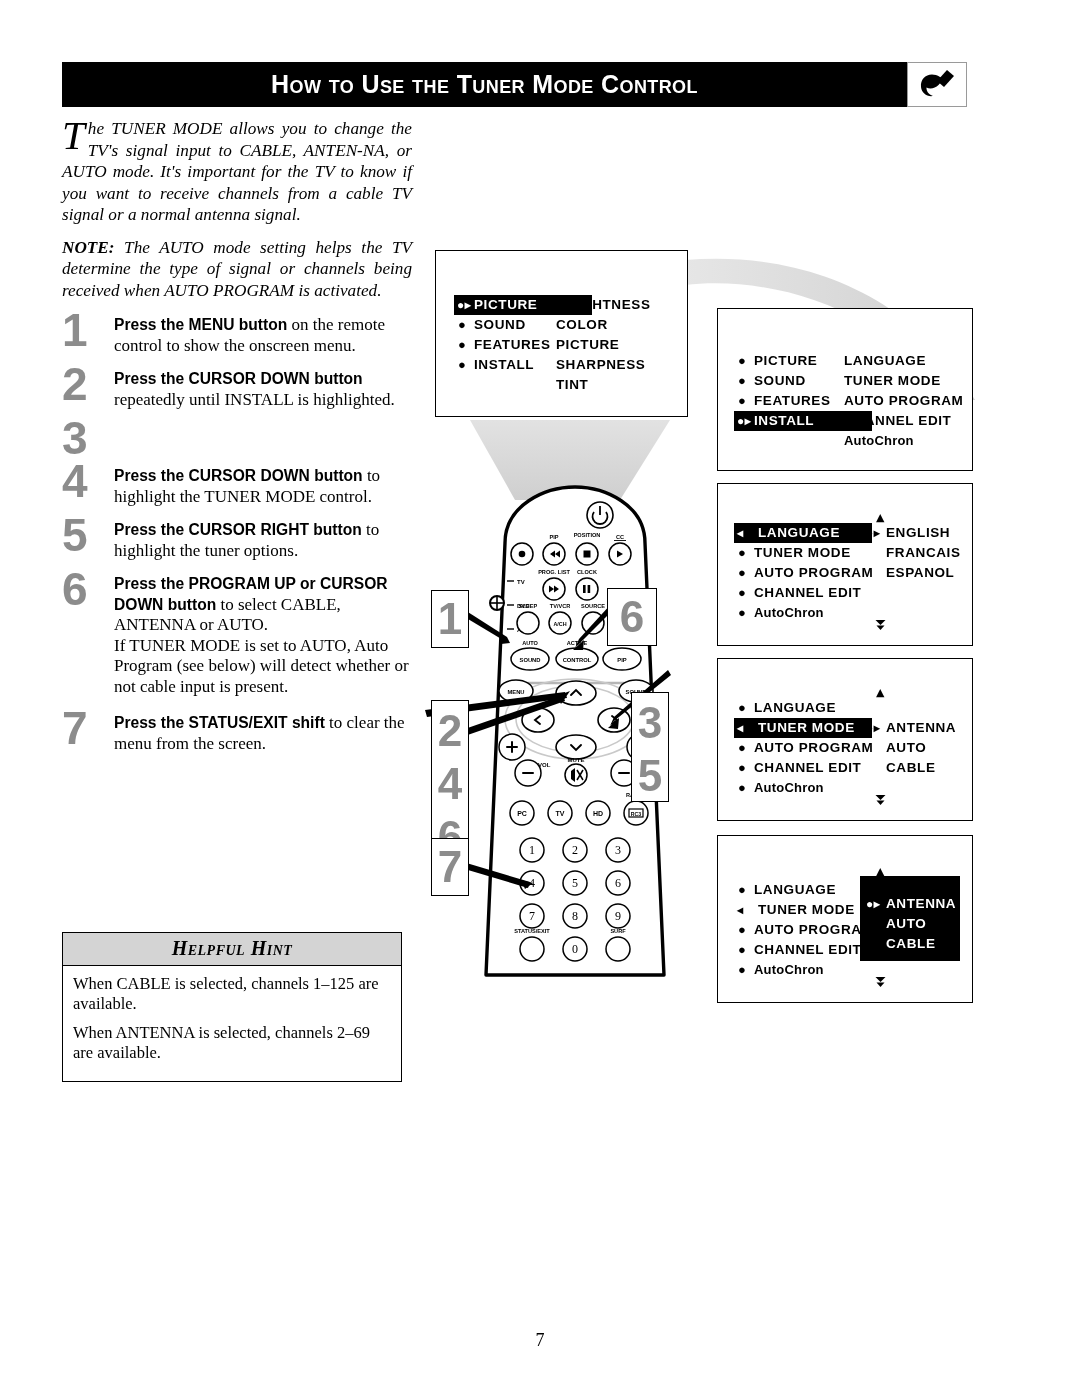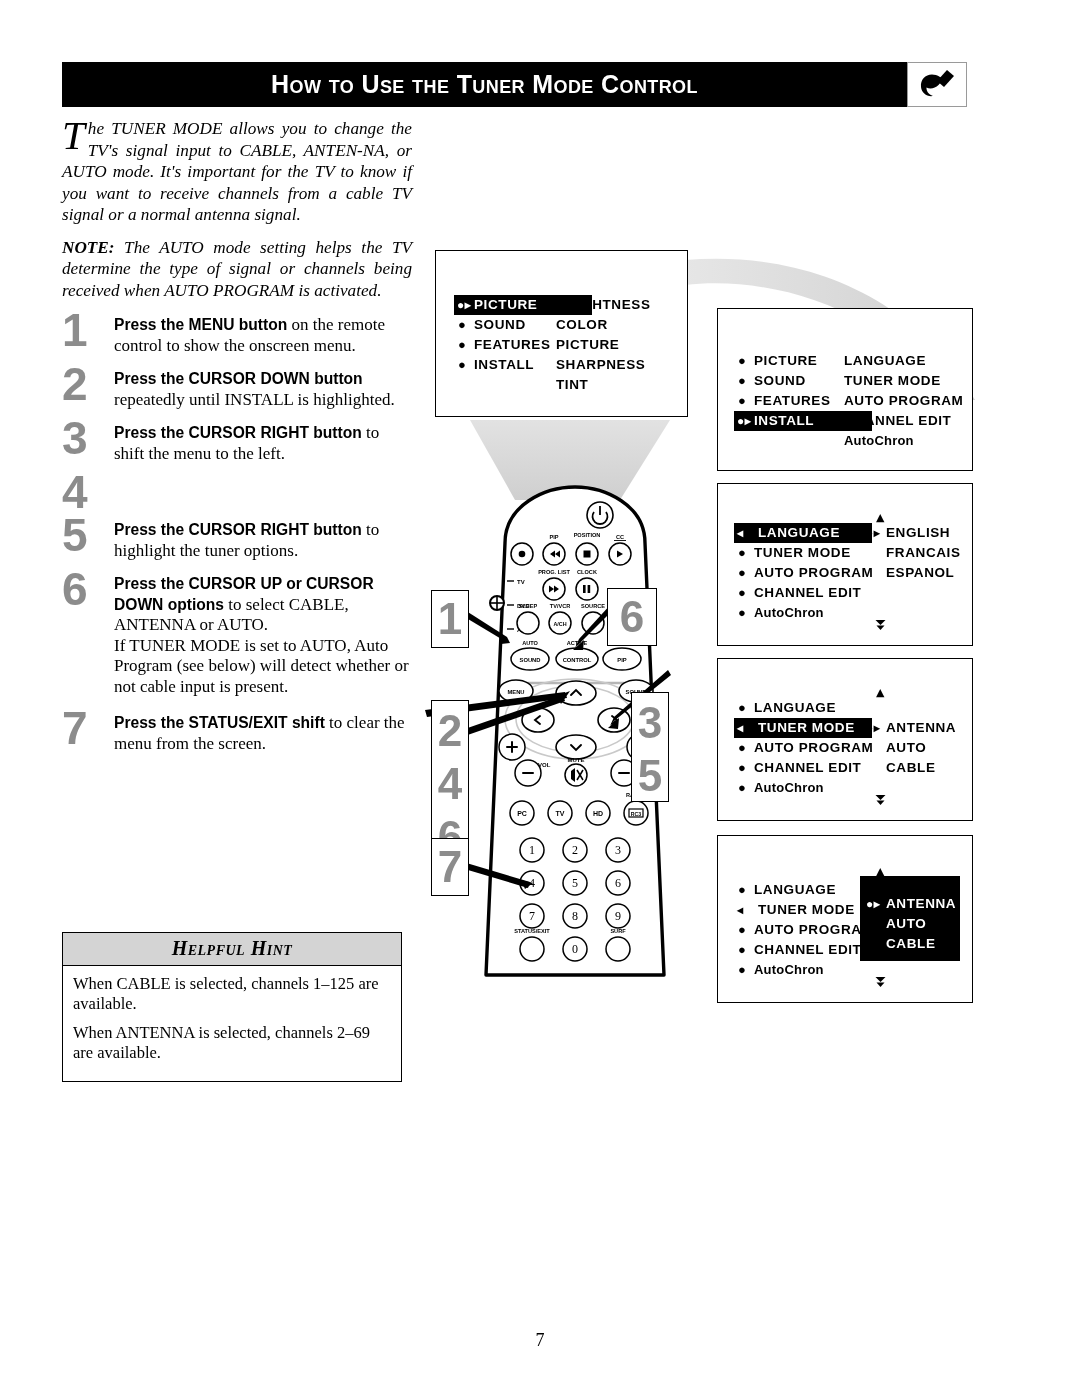--- a/index.html
+++ b/index.html
@@ -90,40 +90,40 @@
 
     <div class="step">
       <div class="stepnum">2</div>
       <div class="steptext">
         <b>Press the CURSOR DOWN button</b><span> repeatedly until INSTALL is highlighted.</span>
       </div>
     </div>
 
     <div class="step">
       <div class="stepnum">3</div>
-      <div class="steptext">
-        <b>Press the CURSOR RIGHT button</b><span> to shift the menu to the left.</span>
-      </div>
     </div>
 
     <div class="step">
       <div class="stepnum">4</div>
+      <div class="steptext">
+        <b>Press the CURSOR DOWN button</b><span> to highlight the TUNER MODE control.</span>
+      </div>
     </div>
 
     <div class="step">
       <div class="stepnum">5</div>
       <div class="steptext">
         <b>Press the CURSOR RIGHT button</b><span> to highlight the tuner options.</span>
       </div>
     </div>
 
     <div class="step">
       <div class="stepnum">6</div>
       <div class="steptext">
-        <b>Press the CURSOR UP or CURSOR DOWN options</b><span> to select CABLE, ANTENNA or AUTO.</span>
+        <b>Press the PROGRAM UP or CURSOR DOWN button</b><span> to select CABLE, ANTENNA or AUTO.</span>
       </div>
       <div class="substep">If TUNER MODE is set to AUTO, Auto Program (see below) will detect whether or not cable input is present.</div>
     </div>
 
     <div class="step" style="margin-top:16px;">
       <div class="stepnum">7</div>
       <div class="steptext">
         <b>Press the STATUS/EXIT shift</b><span> to clear the menu from the screen.</span>
       </div>
     </div>

